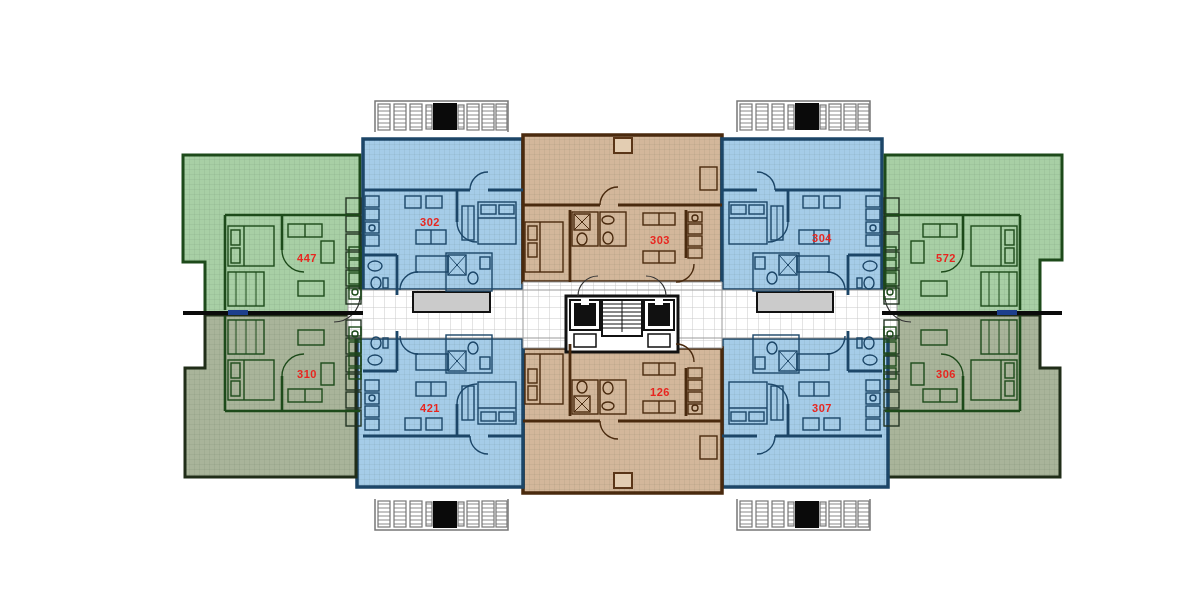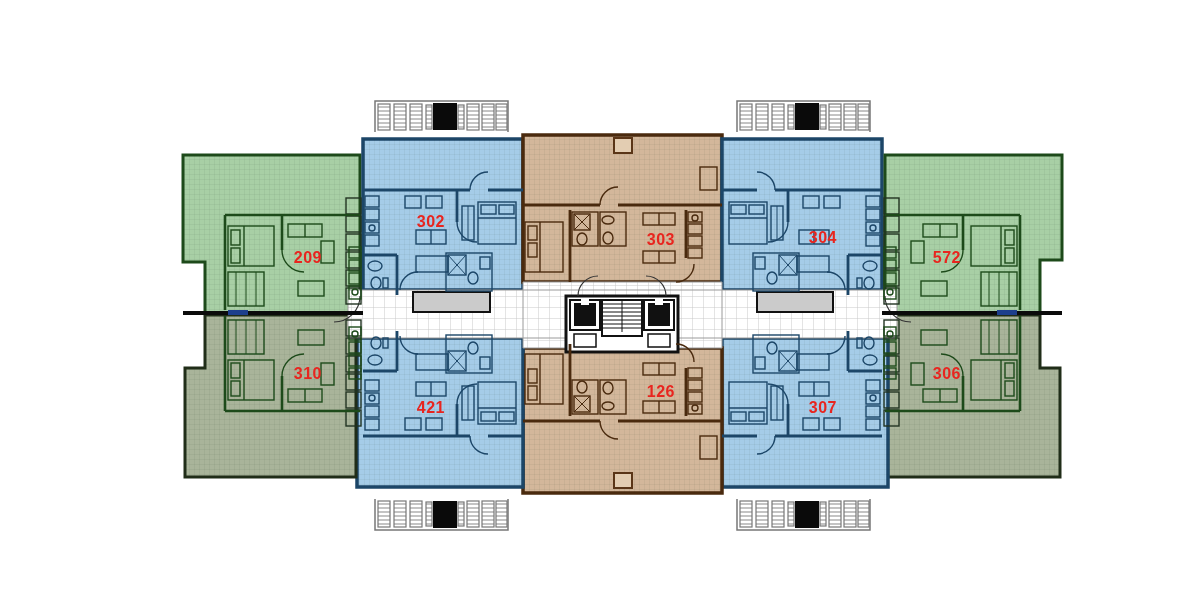--- a/index.html
+++ b/index.html
@@ -1,20 +1,20 @@
 <!DOCTYPE html>
 <html><head>
 <meta charset="utf-8">
 <title>Floor Plan</title>
 <style>
   html,body{margin:0;padding:0;background:#ffffff;}
   .stage{position:relative;width:1200px;height:600px;background:#fff;overflow:hidden;
          font-family:"Liberation Sans", sans-serif;}
   svg{position:absolute;left:0;top:0;}
-  .unit-label{position:absolute;width:30px;text-align:right;font-size:16px;font-weight:700;
+  .unit-label{position:absolute;width:30px;text-align:center;font-size:11px;font-weight:700;
               letter-spacing:.5px;line-height:14px;user-select:none;}
   
   .g-green{stroke:#1d4a1a;stroke-width:1.4;fill:none;}
   .g-blue {stroke:#1c4668;stroke-width:1.4;fill:none;}
   .g-tan  {stroke:#4a2a0e;stroke-width:1.4;fill:none;}
   .wallg{stroke:#1d4a1a;stroke-width:2.6;fill:none;}
   .wallb{stroke:#1c4668;stroke-width:2.8;fill:none;}
   .wallt{stroke:#4a2a0e;stroke-width:2.8;fill:none;}
   .thin{stroke-width:1;}
 </style>
@@ -210,21 +210,21 @@
   <use href="#int-blue" transform="translate(1245,626) scale(-1,-1)"></use>
   <use href="#int-tan"></use>
   <use href="#int-tan" transform="translate(0,626) scale(1,-1)"></use>
 
   <use href="#louver" transform="translate(375,101)"></use>
   <use href="#louver" transform="translate(737,101)"></use>
   <use href="#louver" transform="translate(375,530) scale(1,-1)"></use>
   <use href="#louver" transform="translate(737,530) scale(1,-1)"></use>
 </svg>
 
-<div class="unit-label" style="left: 292px; top: 251px; color: rgb(232, 37, 31);">209</div>
+<div class="unit-label" style="left: 292px; top: 251px; color: rgb(232, 37, 31);">447</div>
 <div class="unit-label" style="left: 415px; top: 215px; color: rgb(232, 37, 31);">302</div>
 <div class="unit-label" style="left: 645px; top: 233px; color: rgb(232, 37, 31);">303</div>
 <div class="unit-label" style="left: 807px; top: 215px; color: rgb(232, 37, 31); margin-top: 16px;">304</div>
 <div class="unit-label" style="left: 931px; top: 251px; color: rgb(232, 37, 31);">572</div>
 <div class="unit-label" style="left: 931px; top: 367px; color: rgb(232, 37, 31);">306</div>
 <div class="unit-label" style="left: 807px; top: 401px; color: rgb(232, 37, 31);">307</div>
 <div class="unit-label" style="left: 645px; top: 385px; color: rgb(232, 37, 31);">126</div>
 <div class="unit-label" style="left: 415px; top: 401px; color: rgb(232, 37, 31);">421</div>
 <div class="unit-label" style="left: 292px; top: 367px; color: rgb(232, 37, 31);">310</div>
 </div>

